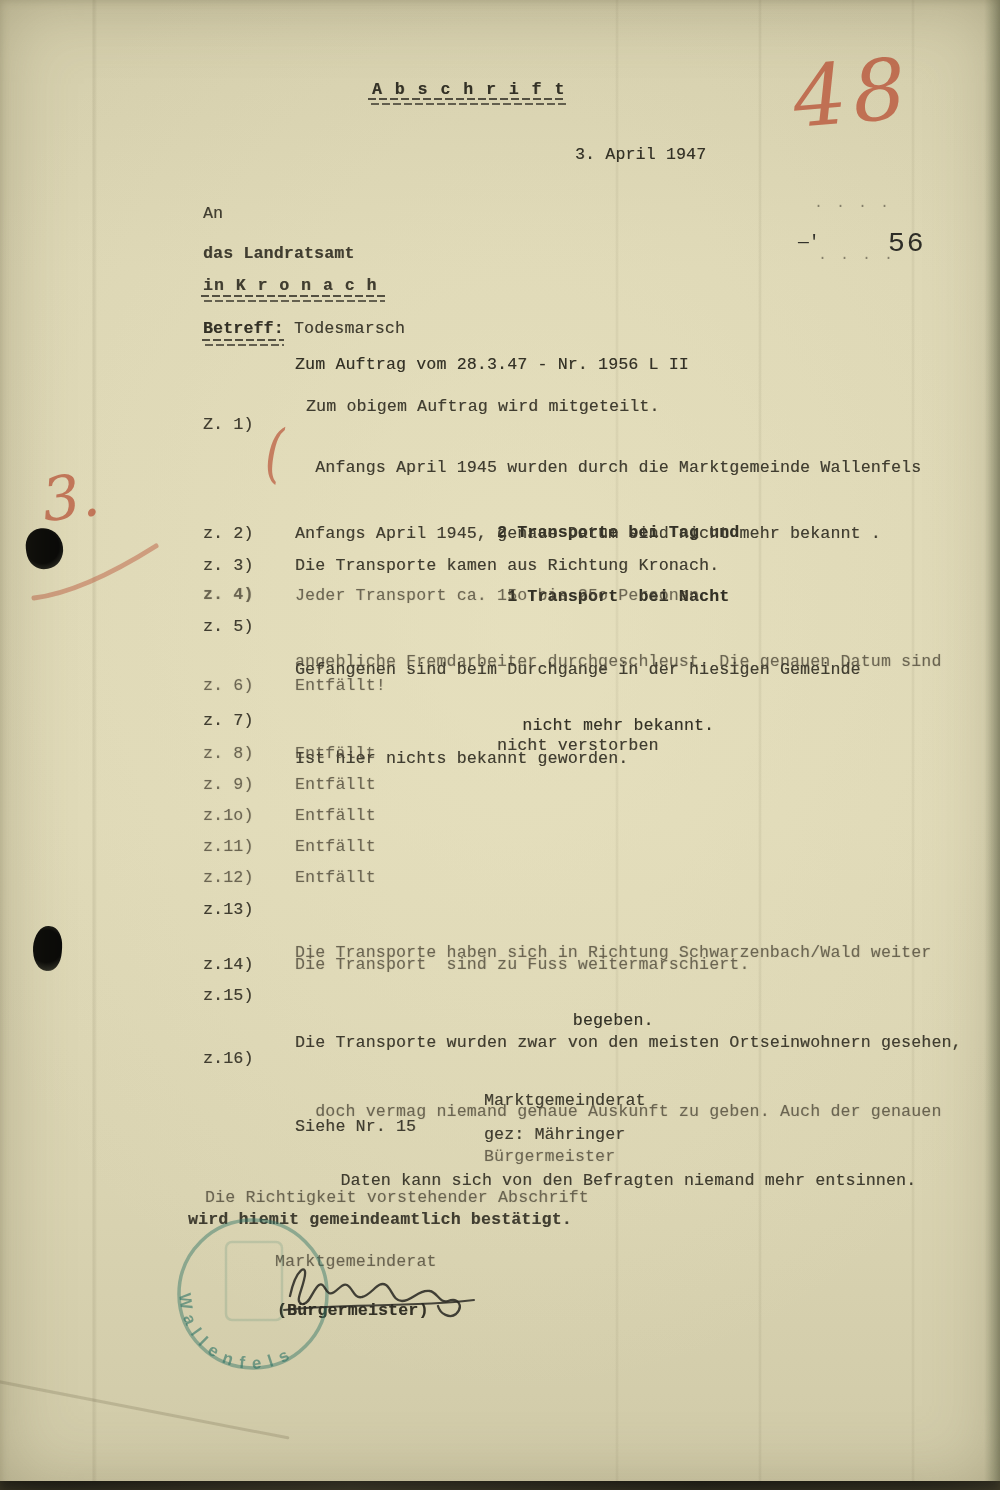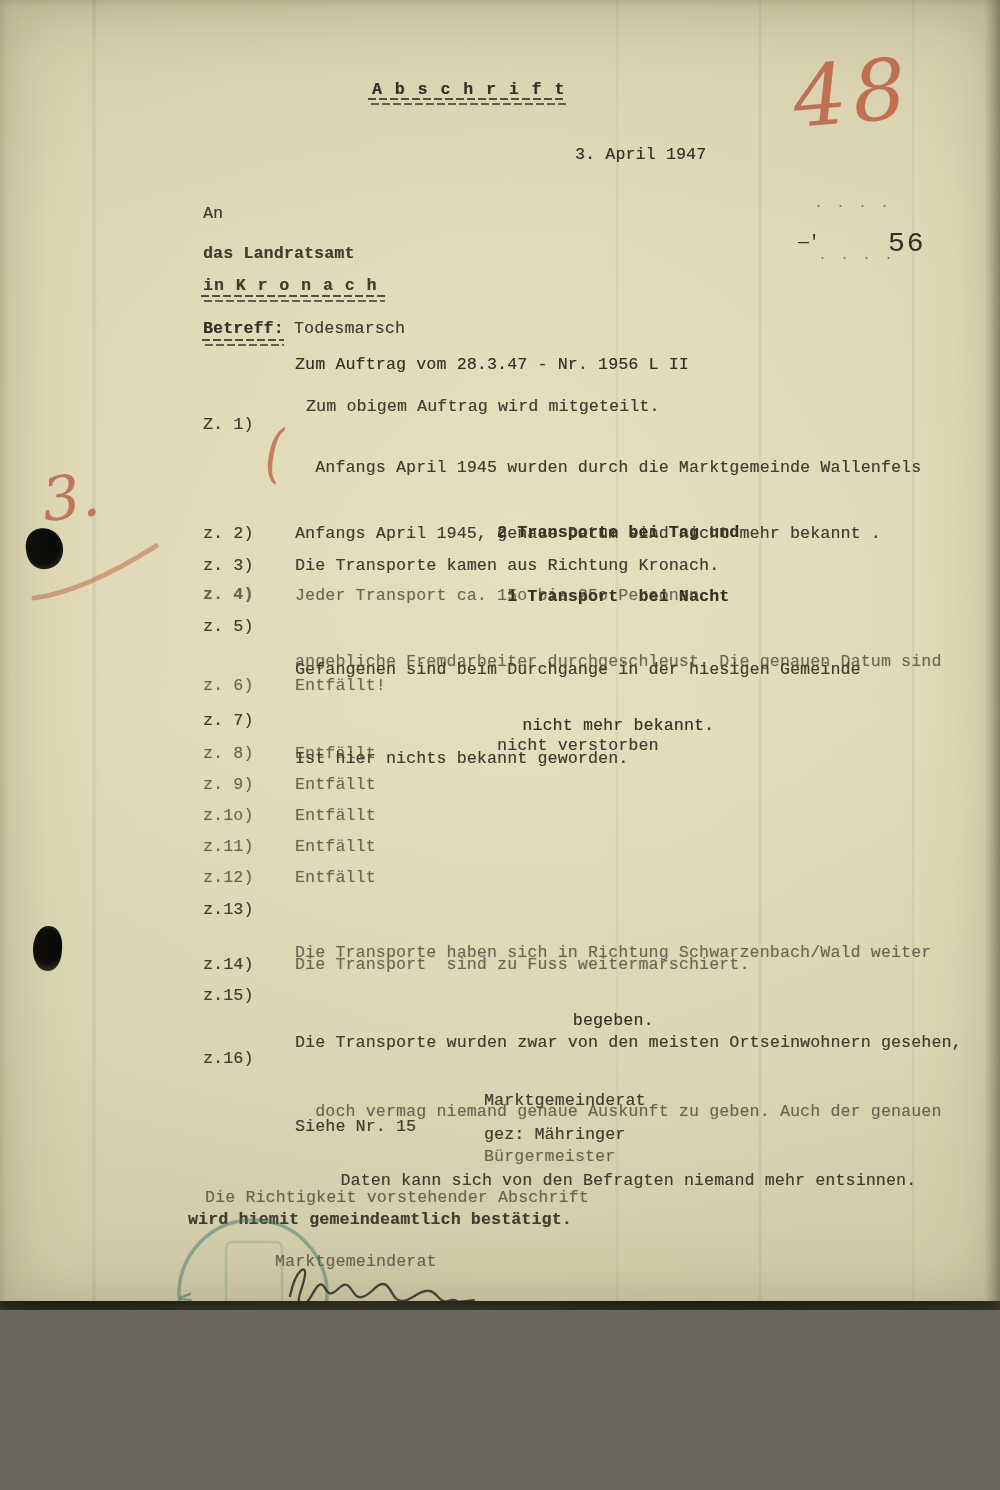--- a/index.html
+++ b/index.html
@@ -1,17 +1,17 @@
 <!DOCTYPE html>
 <html><head>
 <meta charset="utf-8">
 <style>
   html,body{margin:0;padding:0;background:#6b665a;}
   .page{
-    position:relative;width:1000px;height:1310px;overflow:hidden;
+    position:relative;width:1000px;height:1490px;overflow:hidden;
     background:
       radial-gradient(ellipse 900px 1100px at 52% 42%, rgba(236,230,196,.55), rgba(0,0,0,0) 70%),
       linear-gradient(180deg,#d3cdab 0%,#dcd6b4 18%,#ded8b6 55%,#d9d3b1 80%,#d0caa8 100%);
     font-family:"Liberation Mono","DejaVu Sans Mono",monospace;
   }
   .vignette{position:absolute;inset:0;pointer-events:none;
     box-shadow:inset 0 0 70px rgba(110,102,70,.38), inset 0 0 10px rgba(95,88,58,.30);}
   .creases{position:absolute;inset:0;pointer-events:none;background-image:
     linear-gradient(90deg, transparent 92px, rgba(105,98,70,.13) 93px, rgba(105,98,70,.10) 95px, transparent 97px),
     linear-gradient(90deg, transparent 615px, rgba(105,98,70,.10) 617px, transparent 619px),

